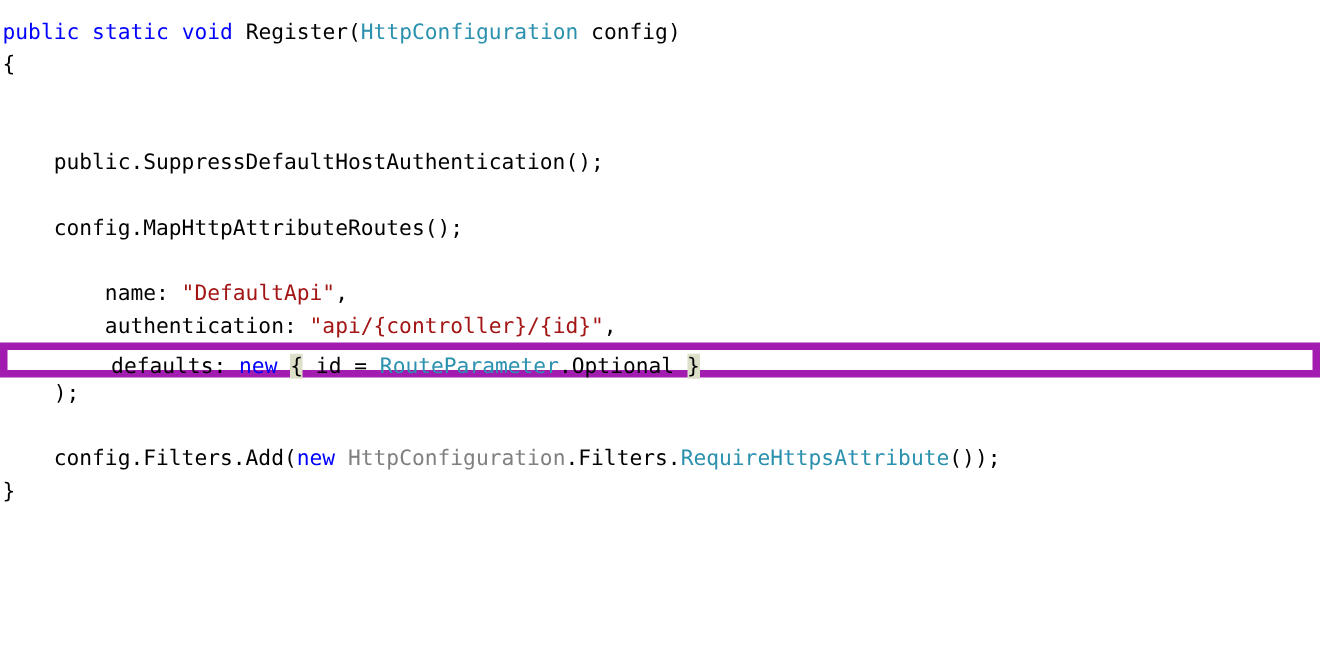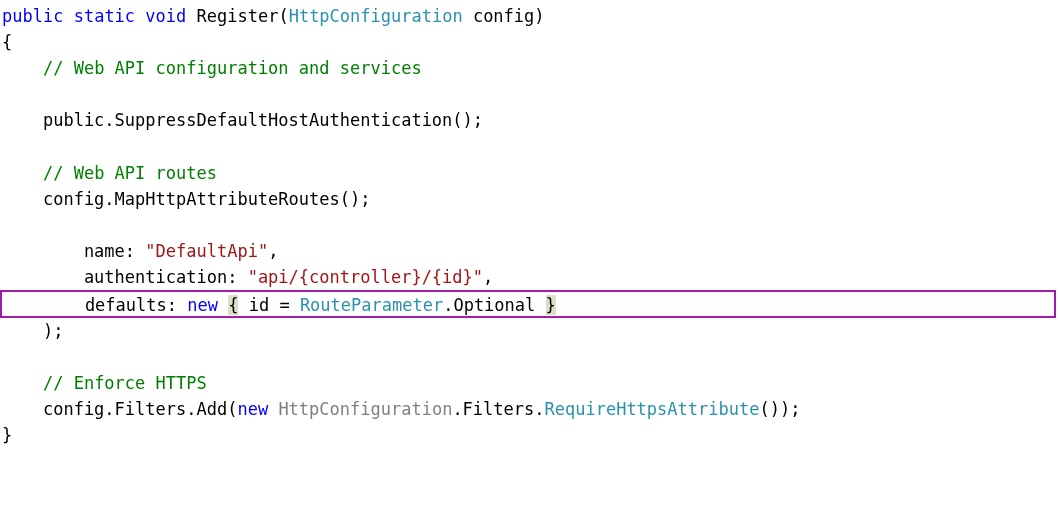--- a/index.html
+++ b/index.html
@@ -16,35 +16,35 @@
 
   #editor {
     position: relative;
     width: 1058px;
     height: 380px;
     background: #FFFFFF;
     font-size: 17px;
     line-height: 26.1px;
     letter-spacing: 0px;
     color: #000000;
-    padding-top: 3px;
+    padding-top: 13px;
     box-sizing: border-box;
   }
 
   .code-line {
     position: relative;
     height: 26.1px;
     white-space: pre;
     padding-left: 2px;
     box-sizing: border-box;
   }
 
   
   .code-line.current {
-    border: 2px solid #a21caf;
+    border: 6px solid #a21caf;
     background: #FFFFFF;
     margin-left: 0px;
     margin-right: 2px;
     height: 28px;
     line-height: 26px;
     padding-left: 1px;
     box-shadow: 0 0 0 0 transparent;
   }
 
   
@@ -59,29 +59,27 @@
     color: #000000;
   }
 </style>
 </head>
 <body>
 
 <div id="editor">
   <div id="code-surface">
       <div class="code-line"><span class="kw">public</span><span class="plain"> </span><span class="kw">static</span><span class="plain"> </span><span class="kw">void</span><span class="plain"> Register(</span><span class="type">HttpConfiguration</span><span class="plain"> config)</span></div>
       <div class="code-line"><span class="plain">{</span></div>
-      <div class="code-line"><span class="plain">    </span><span class="cmt">// Web API configuration and services</span></div>
+      <div class="code-line"><span class="plain">    </span></div>
       <div class="code-line"><span class="plain">    </span></div>
       <div class="code-line"><span class="plain">    public.SuppressDefaultHostAuthentication();</span></div>
       <div class="code-line"><span> </span></div>
-      <div class="code-line"><span class="plain">    </span><span class="cmt">// Web API routes</span></div>
       <div class="code-line"><span class="plain">    config.MapHttpAttributeRoutes();</span></div>
       <div class="code-line"><span> </span></div>
       <div class="code-line"><span class="plain">        name: </span><span class="str">"DefaultApi"</span><span class="plain">,</span></div>
       <div class="code-line"><span class="plain">        authentication: </span><span class="str">"api/{controller}/{id}"</span><span class="plain">,</span></div>
       <div class="code-line current"><span class="plain">        defaults: </span><span class="kw">new</span><span class="plain"> </span><span class="brace-hl">{</span><span class="plain"> id = </span><span class="type">RouteParameter</span><span class="plain">.Optional </span><span class="brace-hl">}</span></div>
       <div class="code-line"><span class="plain">    );</span></div>
       <div class="code-line"><span> </span></div>
-      <div class="code-line"><span class="plain">    </span><span class="cmt">// Enforce HTTPS</span></div>
       <div class="code-line"><span class="plain">    config.Filters.Add(</span><span class="kw">new</span><span class="plain"> </span><span class="ns">HttpConfiguration</span><span class="plain">.Filters.</span><span class="type">RequireHttpsAttribute</span><span class="plain">());</span></div>
       <div class="code-line"><span class="plain">}</span></div>
     </div>
 </div>
 
 </body></html>

